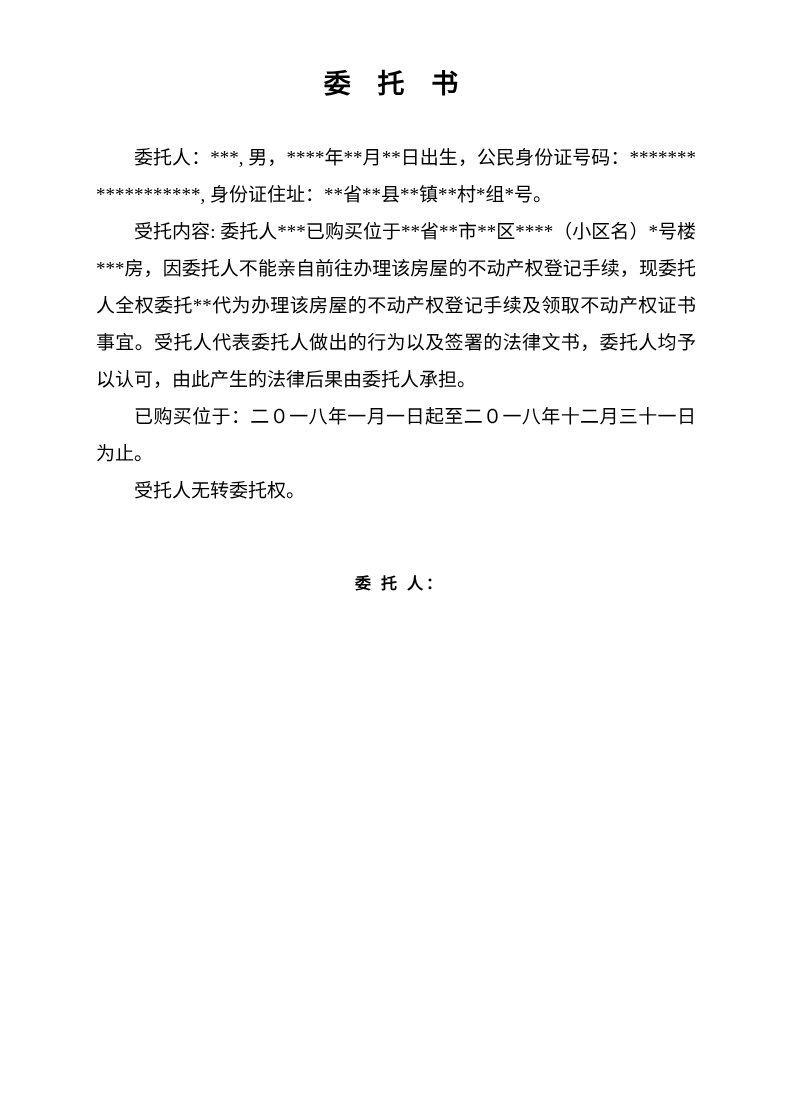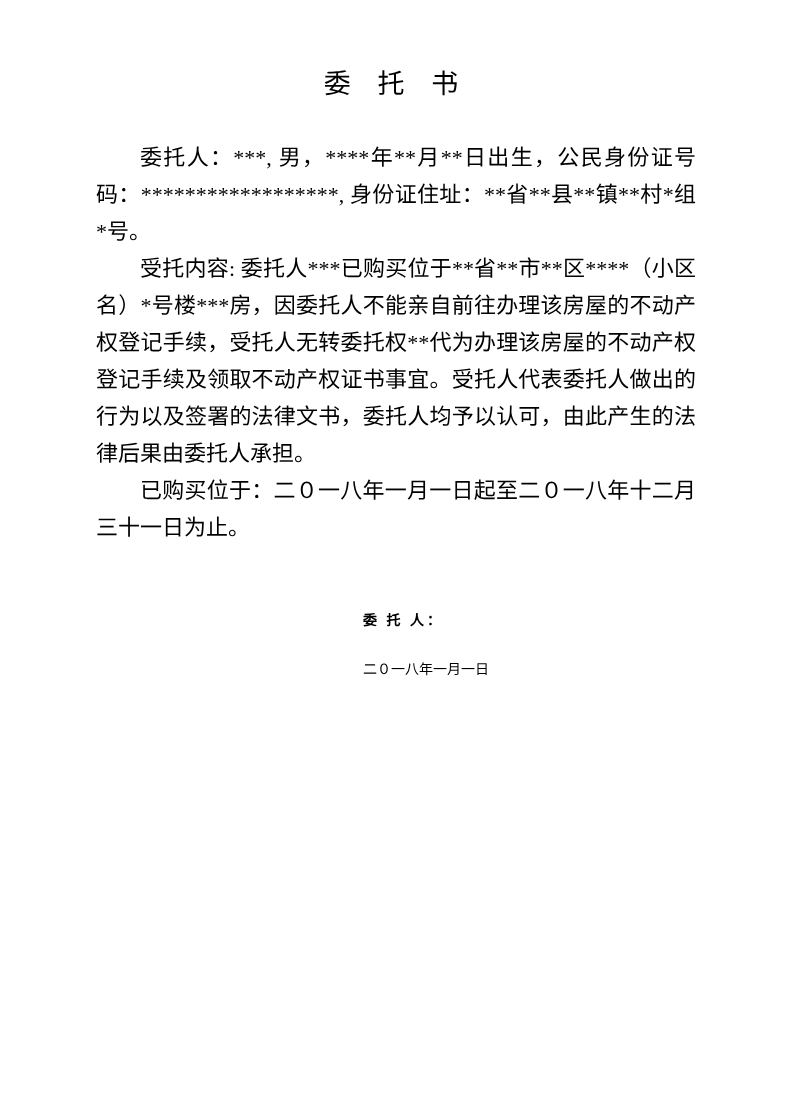--- a/index.html
+++ b/index.html
@@ -18,73 +18,73 @@
   .page {
     width: 792px;
     height: 1120px;
     box-sizing: border-box;
     padding: 0;
     position: relative;
   }
   .doc-title {
     text-align: center;
     font-size: 27px;
-    font-weight: normal;
+    font-weight: bold;
     letter-spacing: 10px;
     margin-top: 62px;
     margin-bottom: 0;
     font-family: "Liberation Serif", "DejaVu Serif", serif;
   }
   .body-block {
     margin: 0 auto;
     width: 600px;
     padding-left: 0;
     margin-top: 38px;
   }
   p.para {
-    font-size: 22px;
+    font-size: 19px;
     line-height: 37px;
     margin: 0 0 0 0;
     text-align: justify;
     text-justify: inter-ideograph;
     text-indent: 2em;
     word-break: break-all;
   }
   .sig-block {
     margin: 0 auto;
     width: 600px;
     margin-top: 56px;
   }
   .sig-line {
-    font-size: 14px;
+    font-size: 16px;
     line-height: 37px;
-    margin: 12px;
+    margin: 4px;
     padding-left: 255px;
     white-space: pre;
   }
   .sig-line.name {
     font-weight: bold;
     letter-spacing: 3px;
   }
   .spacer-bottom {
     height: 40px;
   }
 </style>
 </head>
 <body>
 
 <div class="page">
 
   <h1 class="doc-title">委 托 书</h1>
 
   <div class="body-block">
     <p class="para">委托人：***, 男，****年**月**日出生，公民身份证号码：******************, 身份证住址：**省**县**镇**村*组*号。</p>
-    <p class="para">受托内容: 委托人***已购买位于**省**市**区****（小区名）*号楼***房，因委托人不能亲自前往办理该房屋的不动产权登记手续，受托人无转委托权**代为办理该房屋的不动产权登记手续及领取不动产权证书事宜。受托人代表委托人做出的行为以及签署的法律文书，委托人均予以认可，由此产生的法律后果由委托人承担。</p>
+    <p class="para">受托内容: 委托人***已购买位于**省**市**区****（小区名）*号楼***房，因委托人不能亲自前往办理该房屋的不动产权登记手续，现委托人全权委托**代为办理该房屋的不动产权登记手续及领取不动产权证书事宜。受托人代表委托人做出的行为以及签署的法律文书，委托人均予以认可，由此产生的法律后果由委托人承担。</p>
     <p class="para">已购买位于：二０一八年一月一日起至二０一八年十二月三十一日为止。</p>
+    <p class="para">受托人无转委托权。</p>
   </div>
 
   <div class="sig-block">
     <p class="sig-line name">委 托 人：</p>
-    <p class="sig-line">二０一八年一月一日</p>
   </div>
 
   <div class="spacer-bottom"></div>
 </div>
 
 </body></html>

